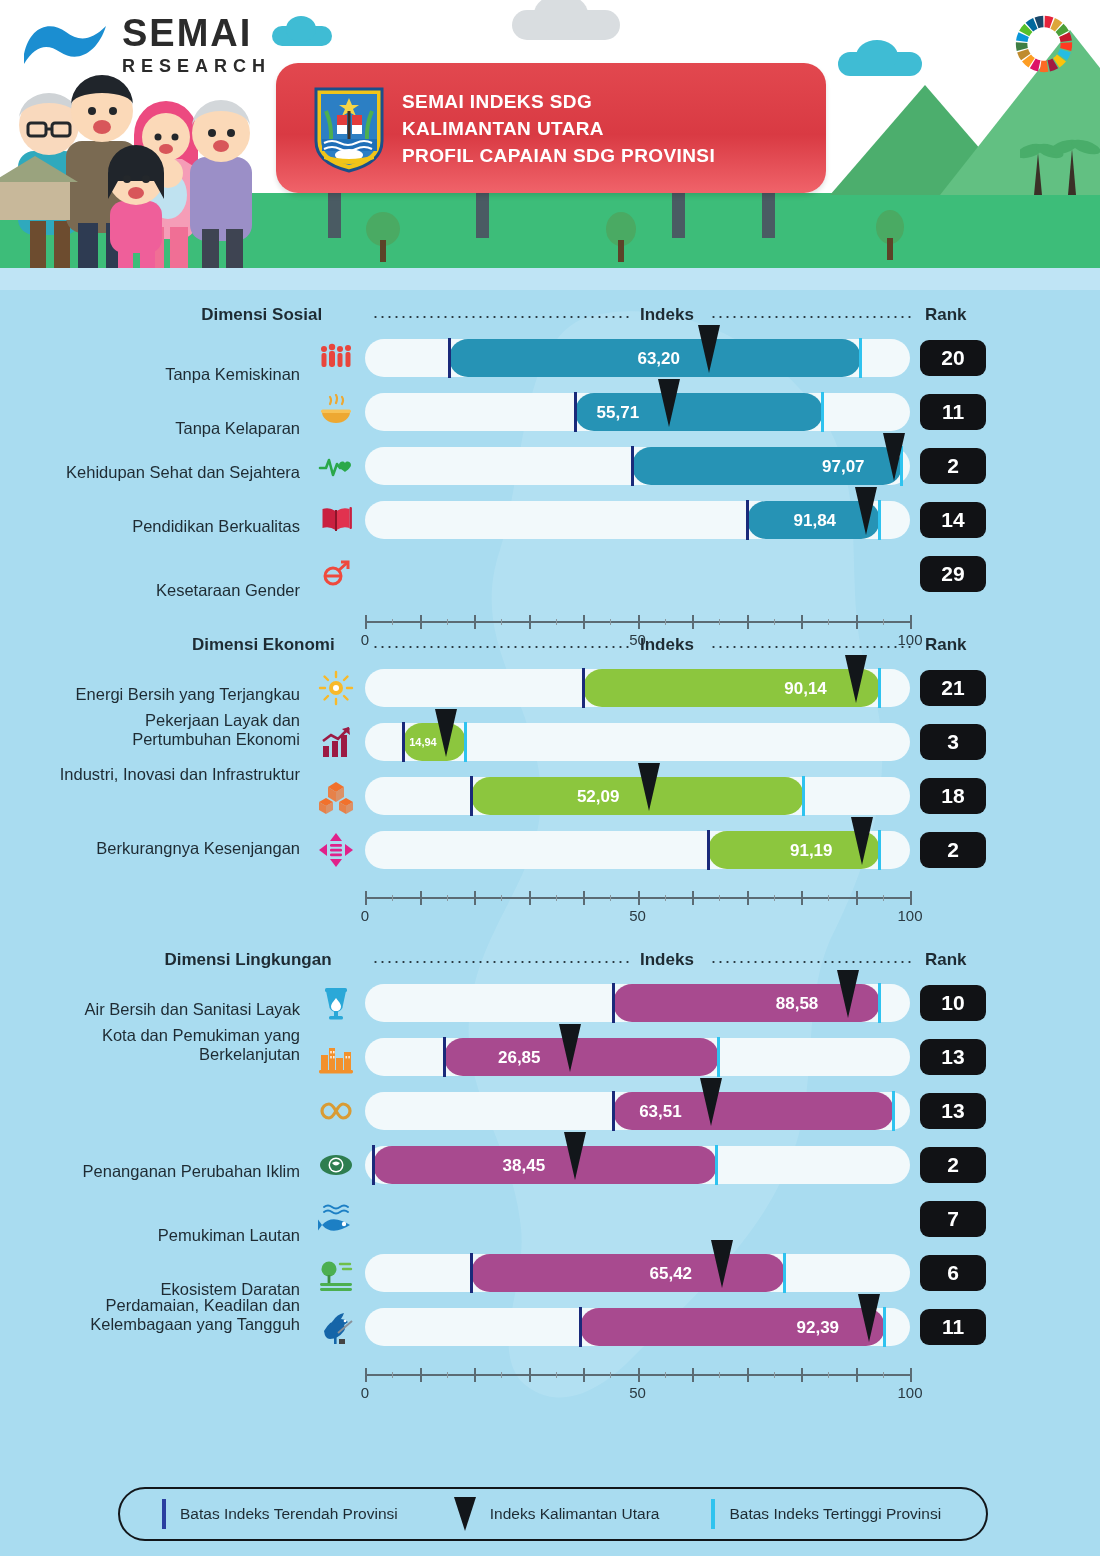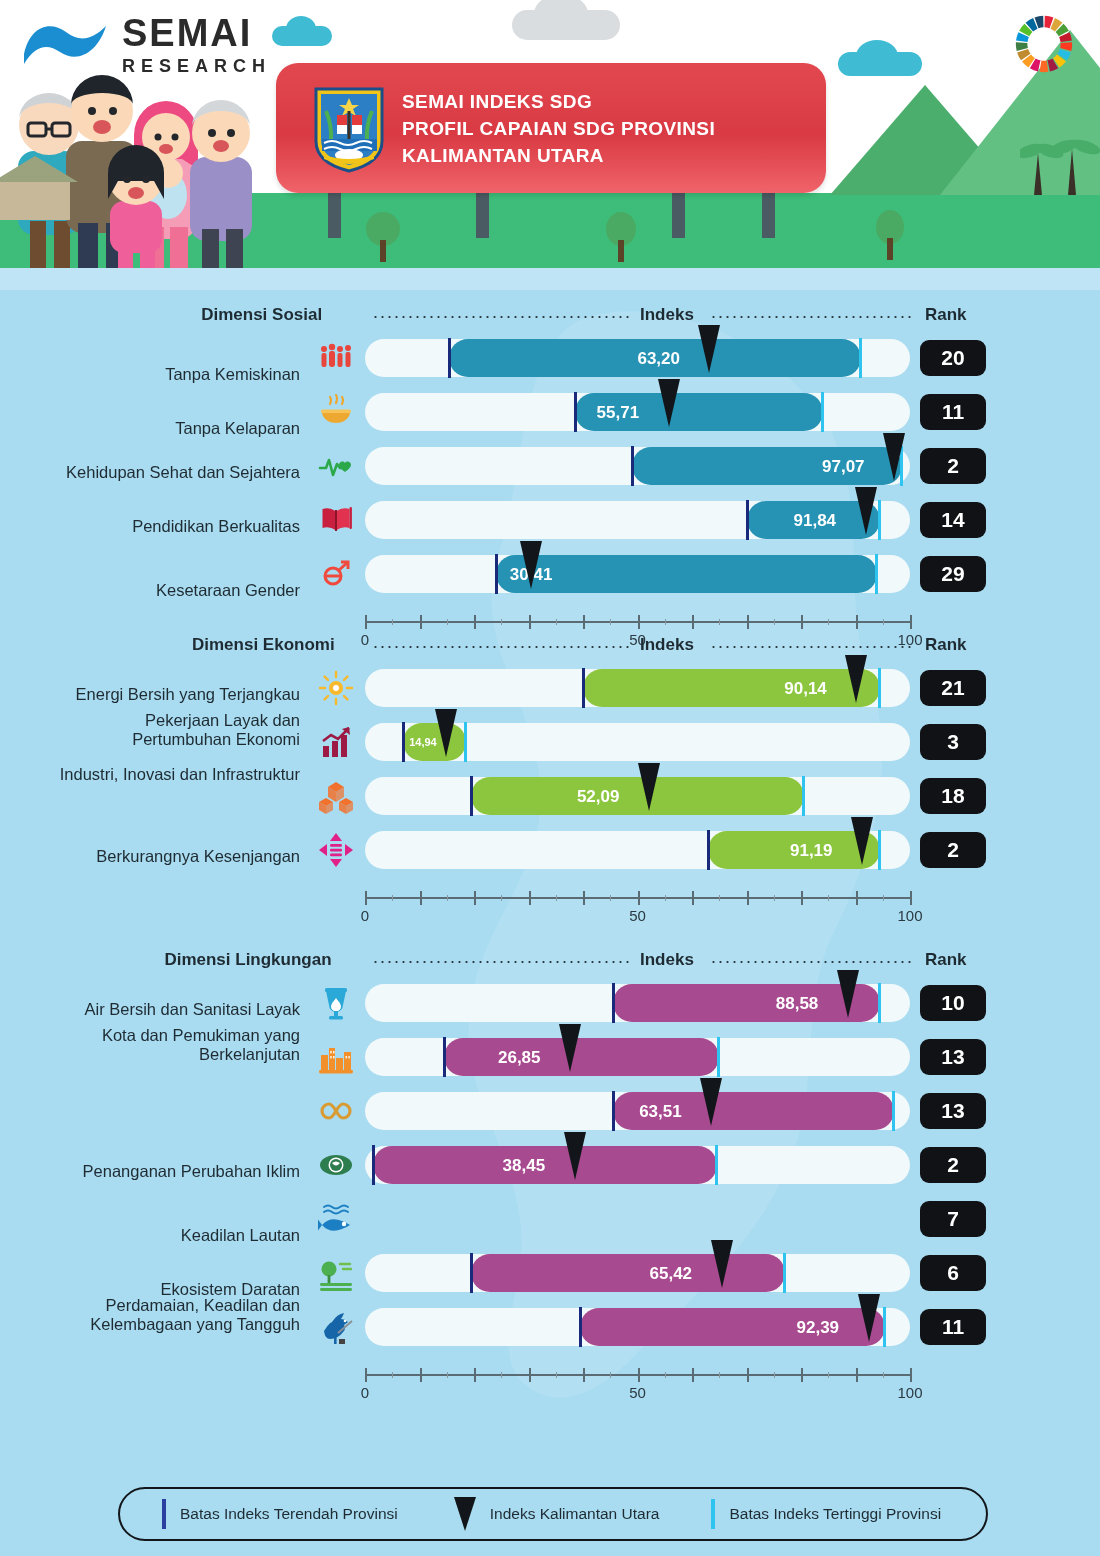--- a/index.html
+++ b/index.html
@@ -245,22 +245,22 @@
       <rect x="40" y="40" width="10" height="9" fill="#fff"></rect>
       <rect x="35.5" y="26" width="3" height="28" fill="#3b3027"></rect>
       <path d="M10 54 h55 v12 h-55z" fill="#1e6fb8"></path>
       <path d="M12 58 q8 -4 16 0 t16 0 t16 0" stroke="#fff" stroke-width="2" fill="none"></path>
       <path d="M12 64 q8 -4 16 0 t16 0 t16 0" stroke="#fff" stroke-width="2" fill="none"></path>
       <ellipse cx="37" cy="70" rx="14" ry="6" fill="#fff"></ellipse>
       <path d="M12 74 Q37 84 62 74 L62 70 Q37 78 12 70 Z" fill="#f0c419"></path>
     </svg>
     <div class="banner-title">
       <div>SEMAI INDEKS SDG</div>
+      <div>KALIMANTAN UTARA</div>
       <div>PROFIL CAPAIAN SDG PROVINSI</div>
-      <div>KALIMANTAN UTARA</div>
     </div>
   </div>
 </div>
 
 <div class="body-bg"></div>
 
 <svg class="watermark" viewBox="0 0 560 1120">
   <path d="M180 20 C260 -10 380 40 430 130 C470 210 440 300 470 380 C500 470 470 560 430 640
            C400 710 420 790 390 860 C360 940 290 1000 230 1060 C190 1100 150 1110 120 1080
            C90 1040 130 980 120 920 C110 840 60 790 70 710 C80 620 150 570 140 480
@@ -352,27 +352,20 @@
         <div class="rank" style="top:1px">14</div>
       </div>
       <div class="row" style="position: absolute; left: 0px; top: 250px; width: 1100px; height: 54px;">
         <div class="row-label" style="left:50px;top:26px">Kesetaraan Gender</div>
         <div class="row-icon" style="left:318px;top:1px"><svg viewBox="0 0 36 36" width="36" height="36">
             <circle cx="15" cy="20" r="8" fill="none" stroke="#ef4a3d" stroke-width="3"></circle>
             <line x1="8" y1="20" x2="22" y2="20" stroke="#ef4a3d" stroke-width="3"></line>
             <line x1="20.5" y1="14.5" x2="30" y2="6" stroke="#ef4a3d" stroke-width="3"></line>
             <polyline points="23,6 30,6 30,13" fill="none" stroke="#ef4a3d" stroke-width="3"></polyline>
           </svg></div>
-        <div class="track" style="top:0px">
-          <div class="fill social" style="left:130.79999999999995px;width:381.5px"></div>
-          <div class="minmark" style="left:129.79999999999995px"></div>
-          <div class="maxmark" style="left:510.29999999999995px"></div>
-          <div class="val-label" style="left:144.79999999999995px">30,41</div>
-          <div class="pointer" style="left:165.73450000000003px"></div>
-        </div>
         <div class="rank" style="top:1px">29</div>
       </div>
       <div class="axis" style="top: 310px;">
         <div class="axis-line"></div>
         <div class="axis-tick" style="left:0px"></div>
         <div class="axis-tick" style="left:54.5px"></div>
         <div class="axis-tick" style="left:109px"></div>
         <div class="axis-tick" style="left:163.5px"></div>
         <div class="axis-tick" style="left:218px"></div>
         <div class="axis-tick" style="left:272.5px"></div>
@@ -467,21 +460,21 @@
         <div class="track" style="top:0px">
           <div class="fill ekonomi" style="left:106.27499999999998px;width:332.45000000000005px"></div>
           <div class="minmark" style="left:105.27499999999998px"></div>
           <div class="maxmark" style="left:436.725px"></div>
           <div class="val-label" style="left:211.89049999999997px">52,09</div>
           <div class="pointer" style="left:283.8905px"></div>
         </div>
         <div class="rank" style="top:1px">18</div>
       </div>
       <div class="row" style="position: absolute; left: 0px; top: 196px; width: 1100px; height: 54px;">
-        <div class="row-label" style="left:50px;top:16px">Berkurangnya Kesenjangan</div>
+        <div class="row-label" style="left:50px;top:8px">Berkurangnya Kesenjangan</div>
         <div class="row-icon" style="left:318px;top:1px"><svg viewBox="0 0 36 36" width="36" height="36">
             <g fill="#e0218a">
               <polygon points="18,1 24,9 12,9"></polygon>
               <polygon points="18,35 24,27 12,27"></polygon>
               <polygon points="1,18 9,12 9,24"></polygon>
               <polygon points="35,18 27,12 27,24"></polygon>
               <rect x="12" y="12" width="12" height="2.8" rx="1.2"></rect>
               <rect x="12" y="16.7" width="12" height="2.8" rx="1.2"></rect>
               <rect x="12" y="21.4" width="12" height="2.8" rx="1.2"></rect>
             </g>
@@ -601,21 +594,21 @@
         <div class="track" style="top:0px">
           <div class="fill lingkungan" style="left:8.175000000000011px;width:343.3500000000001px"></div>
           <div class="minmark" style="left:7.175000000000011px"></div>
           <div class="maxmark" style="left:349.5250000000001px"></div>
           <div class="val-label" style="left:137.5525px">38,45</div>
           <div class="pointer" style="left:209.5525px"></div>
         </div>
         <div class="rank" style="top:1px">2</div>
       </div>
       <div class="row" style="position: absolute; left: 0px; top: 250px; width: 1100px; height: 54px;">
-        <div class="row-label" style="left:50px;top:26px">Keadilan Lautan</div>
+        <div class="row-label" style="left:50px;top:26px">Pemukiman Lautan</div>
         <div class="row-icon" style="left:318px;top:1px"><svg viewBox="0 0 36 36" width="36" height="36">
             <g stroke="#1c7fc4" stroke-width="2" fill="none" stroke-linecap="round">
               <path d="M6 6 q4-3 8 0 t8 0 t8 0"></path>
               <path d="M6 11 q4-3 8 0 t8 0 t8 0"></path>
             </g>
             <path d="M4 24 q8-9 20-4 q5 2 8 4 q-3 2-8 4 q-12 5-20-4z" fill="#1c7fc4"></path>
             <polygon points="4,24 -1,17 -1,31" fill="#1c7fc4"></polygon>
             <circle cx="26" cy="23" r="2.2" fill="#fff"></circle>
           </svg></div>
         <div class="rank" style="top:1px">7</div>

